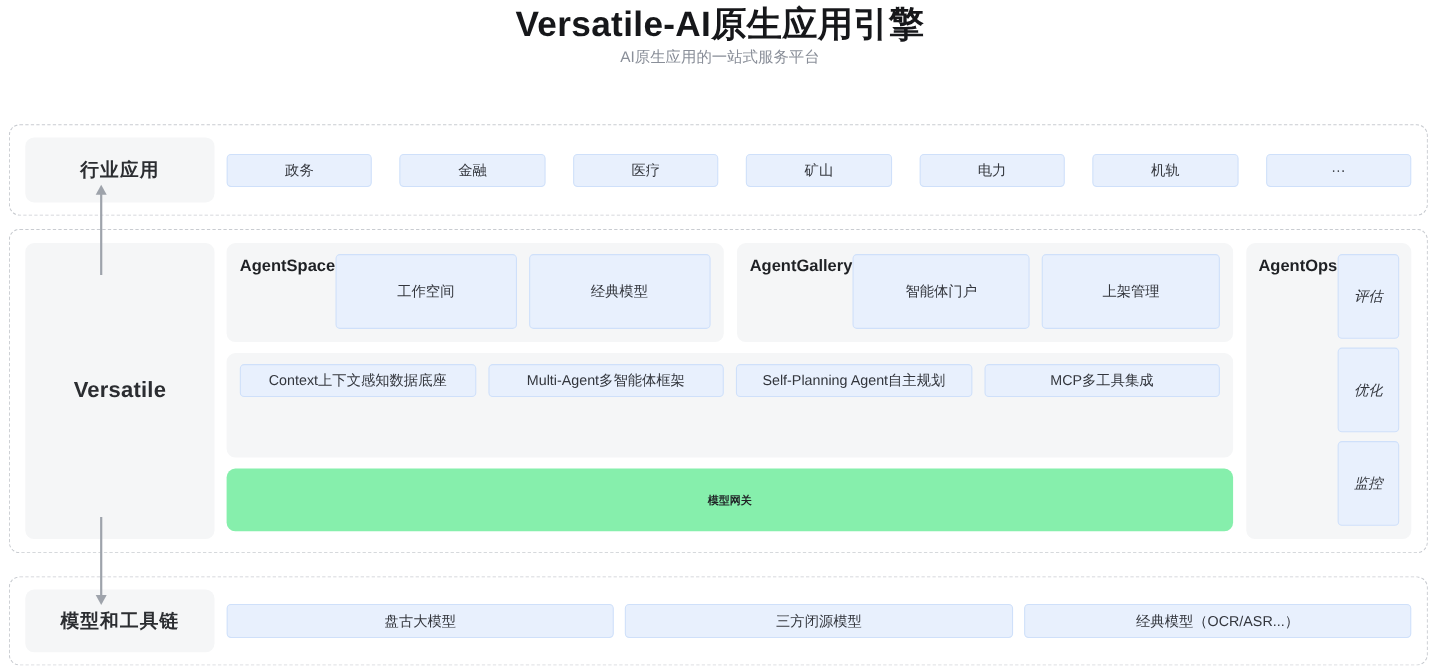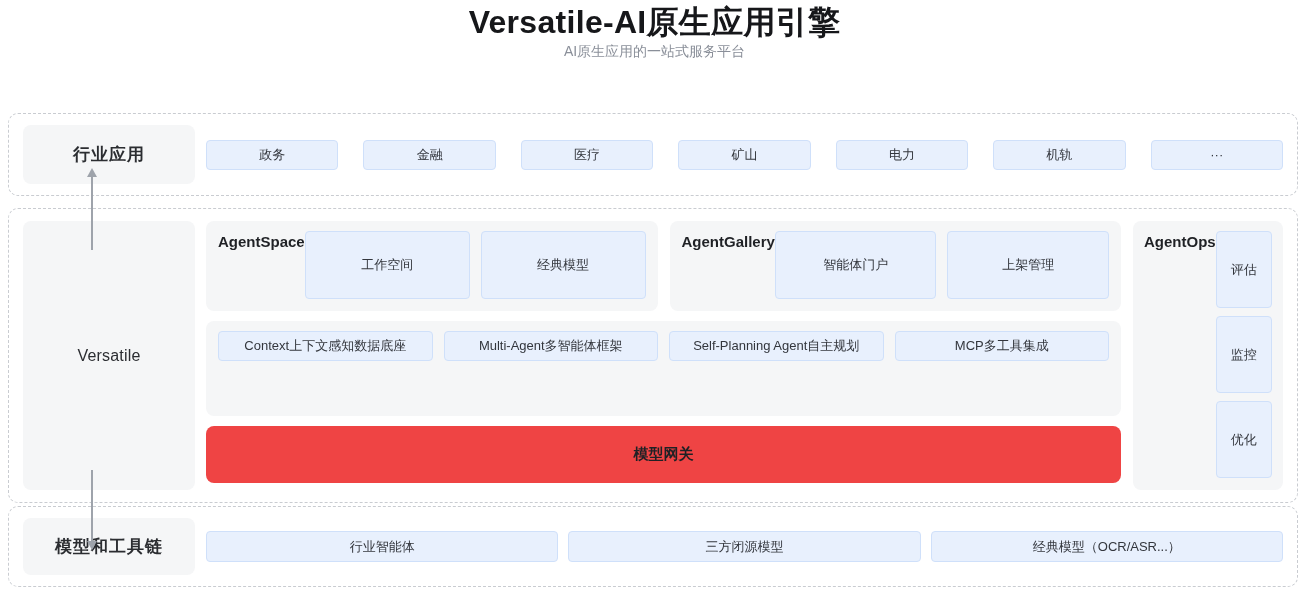--- a/index.html
+++ b/index.html
@@ -39,21 +39,21 @@
   .section {
     position: absolute;
     left: 8px;
     right: 11px;
     border: 1px dashed #c9ccd1;
     border-radius: 10px;
     box-sizing: border-box;
   }
   #section-industry { top: 113px;  height: 83px; }
   #section-platform { top: 208px;  height: 295px; }
-  #section-models   { top: 506px;  height: 81px; }
+  #section-models   { top: 524px;  height: 81px; }
 
   
   .row {
     position: absolute;
     inset: 0;
     display: flex;
     align-items: stretch;
     padding: 11px 14px;
     box-sizing: border-box;
   }
@@ -66,22 +66,22 @@
     flex: 0 0 172px;
     display: flex;
     align-items: center;
     justify-content: center;
     font-size: 17px;
     font-weight: bold;
     color: #2b2d31;
     letter-spacing: 1px;
   }
   #versatile-label {
-    font-weight: normal;
-    font-size: 16px;
+    font-weight: bold;
+    font-size: 20px;
     letter-spacing: 0.2px;
   }
 
   
   .pill {
     background: #e8f0fd;
     border: 1px solid #cfe0fa;
     border-radius: 4px;
     display: flex;
     align-items: center;
@@ -145,27 +145,27 @@
   .group-items .pill { flex: 1 1 0; }
 
   #agentspace-card  { flex: 1 1 0; }
   #agentgallery-card{ flex: 1 1 0; }
 
   #agentstudio-card { height: 95px; }
   #agentstudio-card .group-items .pill { height: 30px; }
 
   
   .gateway-bar {
-    background: #ef4444;
+    background: #86efac;
     border-radius: 8px;
     height: 57px;
     display: flex;
     align-items: center;
     justify-content: center;
-    font-size: 15px;
+    font-size: 10px;
     font-weight: bold;
     color: #1f2125;
   }
 
   
   #agentops-card {
     flex: 0 0 150px;
     width: 150px;
     margin-left: 12px;
     background: #f5f6f7;
@@ -173,21 +173,21 @@
     padding: 10px 11px 12px;
     box-sizing: border-box;
     display: flex;
   }
   #agentops-card .ops-list {
     flex: 1 1 auto;
     display: flex;
     flex-direction: column;
     gap: 8px;
   }
-  #agentops-card .ops-list .pill { flex: 1 1 0; }
+  #agentops-card .ops-list .pill { flex: 1 1 0; font-style: italic; }
 
   
   .arrow {
     position: absolute;
     left: 91px;
     width: 2px;
     background: #9ea3ab;
   }
   .arrow::after {
     content: "";
@@ -275,33 +275,33 @@
       </div>
 
       <div class="gateway-bar">模型网关</div>
 
     </div>
 
     <div id="agentops-card">
       <div class="group-title">AgentOps</div>
       <div class="ops-list">
         <div class="pill">评估</div>
+        <div class="pill">优化</div>
         <div class="pill">监控</div>
-        <div class="pill">优化</div>
       </div>
     </div>
 
   </div>
 </div>
 
 <div class="section" id="section-models">
   <div class="row">
     <div class="side-label">模型和工具链</div>
     <div class="pill-strip">
-      <div class="pill">行业智能体</div>
+      <div class="pill">盘古大模型</div>
       <div class="pill">三方闭源模型</div>
       <div class="pill">经典模型（OCR/ASR...）</div>
     </div>
   </div>
 </div>
 
 <div class="arrow" id="arrow-up"></div>
 <div class="arrow" id="arrow-down"></div>
 
 </body></html>

